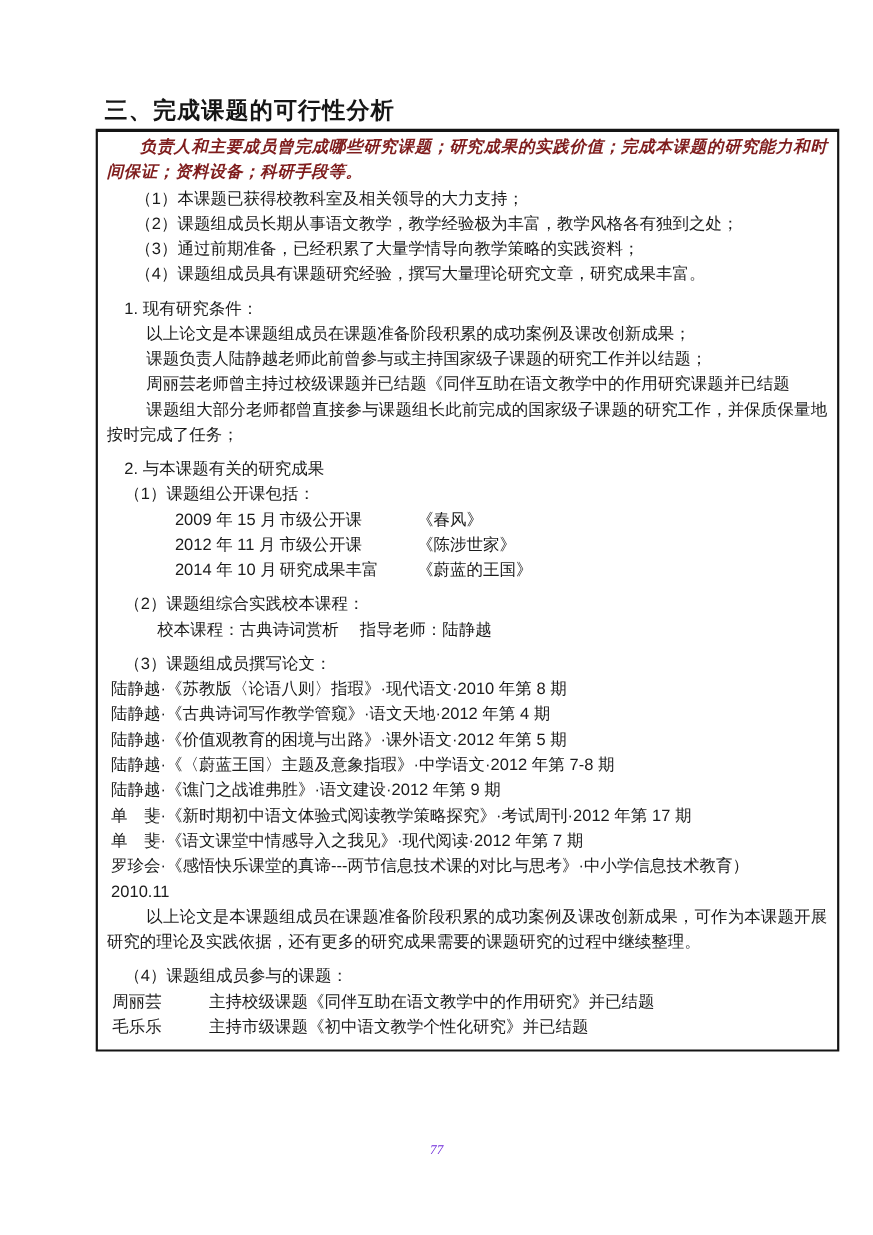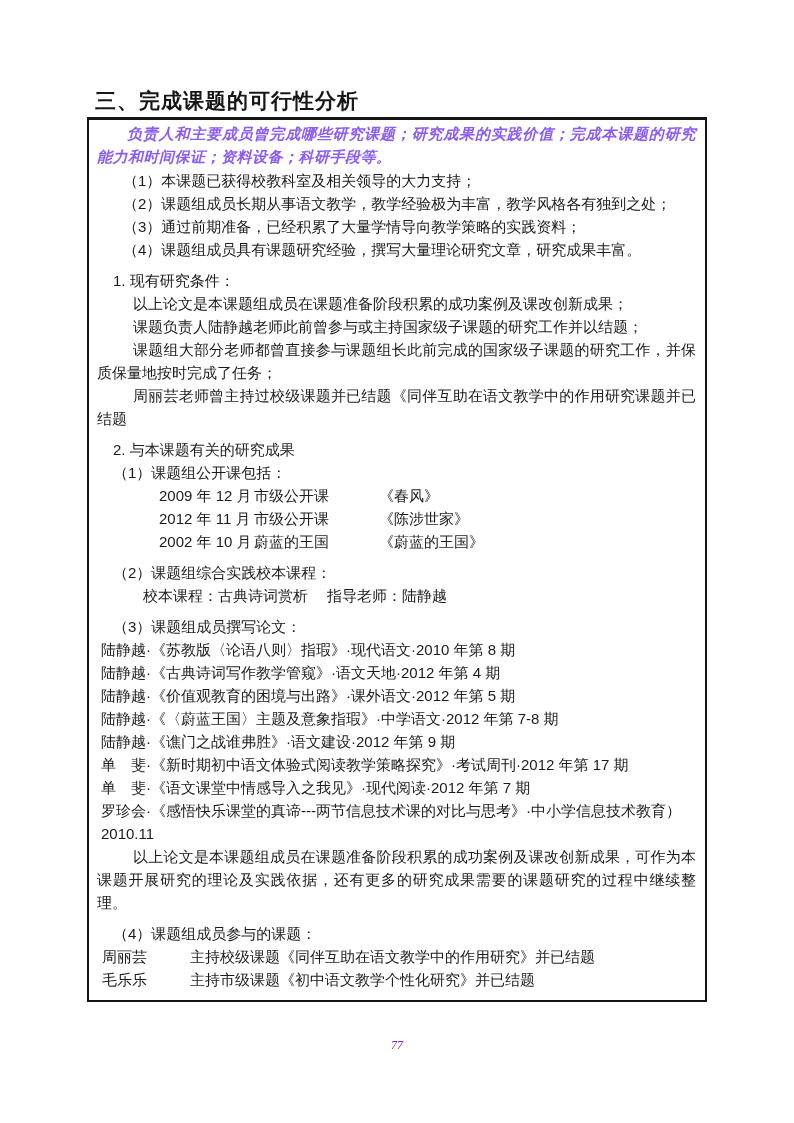--- a/index.html
+++ b/index.html
@@ -9,21 +9,21 @@
     height: 1123px;
     background: #ffffff;
     overflow: hidden;
     font-family: "Liberation Sans", "DejaVu Sans", sans-serif;
     color: #1b1b1b;
   }
   .content {
     position: absolute;
     left: 87px;
     top: 88px;
-    width: 620px;
+    width: 676px;
   }
   .heading {
     font-size: 21px;
     font-weight: bold;
     line-height: 25px;
     letter-spacing: 1px;
     padding: 0 0 4px 8px;
     color: #161616;
   }
   .box {
@@ -32,21 +32,21 @@
     padding: 3px 9px 9px 8px;
     box-sizing: border-box;
   }
   .box p { margin: 0; font-size: 15px; line-height: 23px; text-align: justify; }
   .prompt {
     font-family: "Liberation Serif", "DejaVu Serif", serif;
     font-style: italic;
     font-weight: bold;
     text-indent: 2em;
     letter-spacing: 0.5px;
-    color: #8b5cf6;
+    color: #7f1d1d;
   }
   .indent2 { text-indent: 2em; }
   .point { padding-left: 26px; }
   .gap { height: 8px; }
   .sec-h { padding-left: 16px; }
   .member { text-indent: 36px; }
   .row { display: flex; font-size: 15px; line-height: 23px; }
   .course-row { padding-left: 62px; }
   .course-date { width: 95px; flex: none; }
   .course-level { width: 125px; flex: none; }
@@ -84,41 +84,41 @@
       <p class="point">（1）本课题已获得校教科室及相关领导的大力支持；</p>
       <p class="point">（2）课题组成员长期从事语文教学，教学经验极为丰富，教学风格各有独到之处；</p>
       <p class="point">（3）通过前期准备，已经积累了大量学情导向教学策略的实践资料；</p>
       <p class="point">（4）课题组成员具有课题研究经验，撰写大量理论研究文章，研究成果丰富。</p>
 
       <div class="gap"></div>
 
       <p class="sec-h">1. 现有研究条件：</p>
       <p class="member">以上论文是本课题组成员在课题准备阶段积累的成功案例及课改创新成果；</p>
       <p class="member">课题负责人陆静越老师此前曾参与或主持国家级子课题的研究工作并以结题；</p>
+      <p class="member">周丽芸老师曾主持过校级课题并已结题《同伴互助在语文教学中的作用研究课题并已结题</p>
       <p class="member">课题组大部分老师都曾直接参与课题组长此前完成的国家级子课题的研究工作，并保质保量地按时完成了任务；</p>
-      <p class="member">周丽芸老师曾主持过校级课题并已结题《同伴互助在语文教学中的作用研究课题并已结题</p>
 
       <div class="gap"></div>
 
       <p class="sec-h">2. 与本课题有关的研究成果</p>
 
       <p class="sec-h">（1）课题组公开课包括：</p>
       <div class="row course-row">
-        <span class="course-date">2009 年 12 月</span>
+        <span class="course-date">2009 年 15 月</span>
         <span class="course-level">市级公开课</span>
         <span class="course-title">《春风》</span>
       </div>
       <div class="row course-row">
         <span class="course-date">2012 年 11 月</span>
         <span class="course-level">市级公开课</span>
         <span class="course-title">《陈涉世家》</span>
       </div>
       <div class="row course-row">
-        <span class="course-date">2002 年 10 月</span>
-        <span class="course-level">蔚蓝的王国</span>
+        <span class="course-date">2014 年 10 月</span>
+        <span class="course-level">研究成果丰富</span>
         <span class="course-title">《蔚蓝的王国》</span>
       </div>
 
       <div class="gap"></div>
 
       <p class="sec-h">（2）课题组综合实践校本课程：</p>
       <div class="row sc-row">
         <span class="sc-course">校本课程：古典诗词赏析</span>
         <span class="sc-teacher">指导老师：陆静越</span>
       </div>

